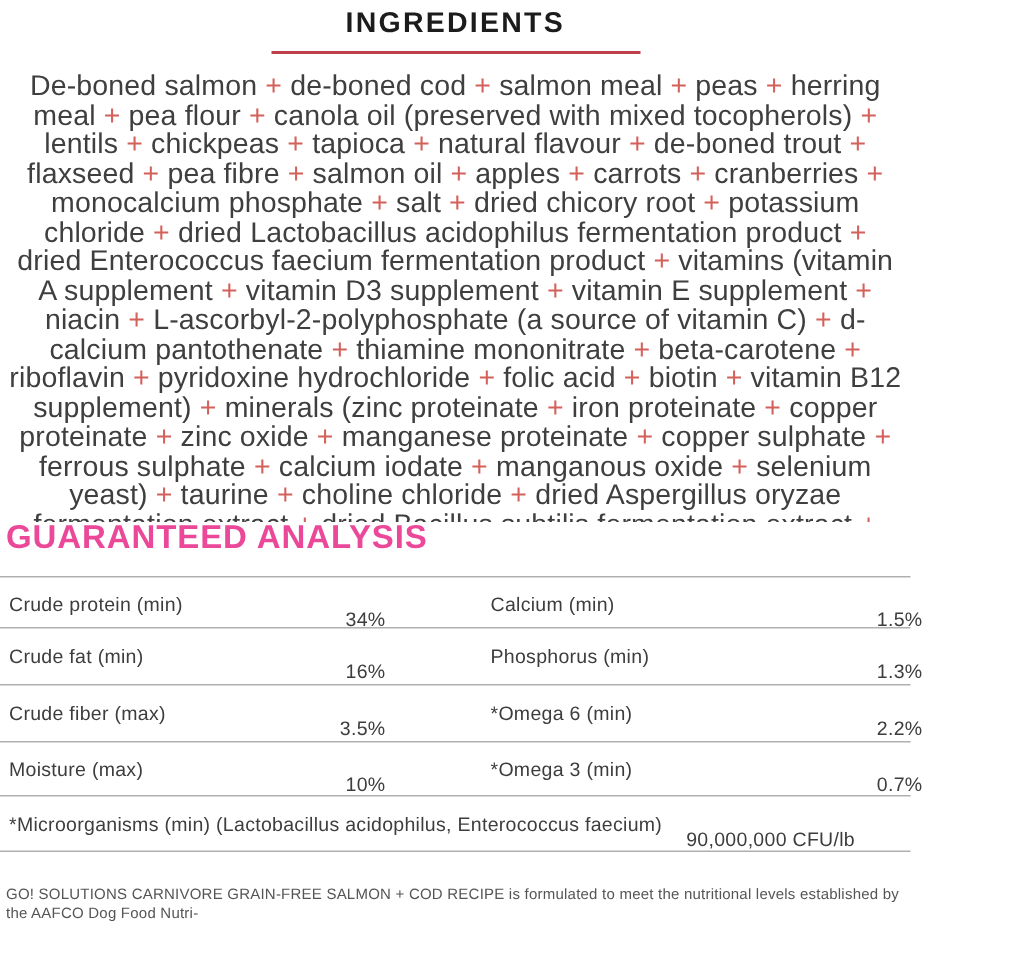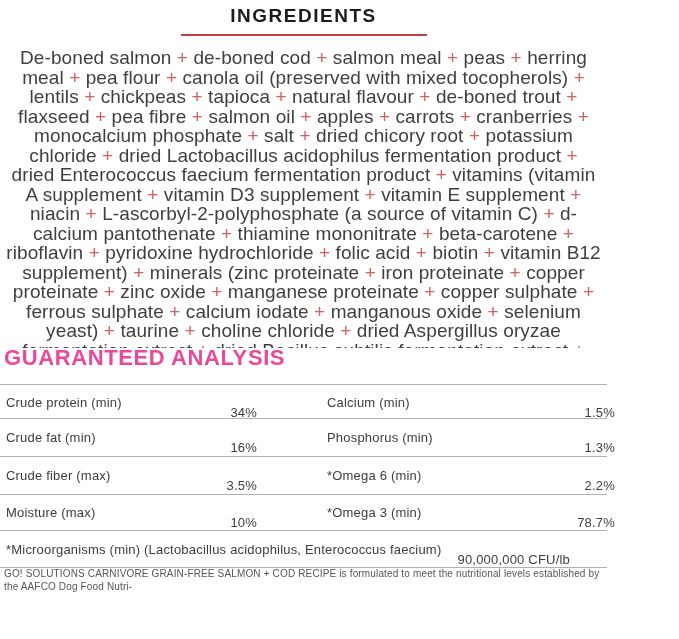--- a/index.html
+++ b/index.html
@@ -81,20 +81,21 @@
   
   .footnote1 {
     margin-top: 12px;
     padding-left: 4px;
     font-size: 9.5px;
     line-height: 12px;
     letter-spacing: 0.15px;
     color: #555555;
   }
   .footnote2 {
+    margin-top: 23px;
     padding-left: 4px;
     font-size: 10px;
     line-height: 12.5px;
     letter-spacing: 0.15px;
     color: #555555;
   }
 </style>
 </head>
 <body>
 
@@ -136,21 +137,21 @@
       <div class="ga-label">*Omega 6 (min)</div>
       <div class="ga-val">2.2%</div>
       <div></div>
     </div>
 
     <div class="ga-row h36">
       <div class="ga-label">Moisture (max)</div>
       <div class="ga-val">10%</div>
       <div></div>
       <div class="ga-label">*Omega 3 (min)</div>
-      <div class="ga-val">78.7%</div>
+      <div class="ga-val">0.7%</div>
       <div></div>
     </div>
 
     <div class="ga-micro">
       <div class="ga-label">*Microorganisms (min) (Lactobacillus acidophilus, Enterococcus faecium)</div>
       <div class="ga-val">90,000,000 CFU/lb</div>
     </div>
 
   </div>
 

